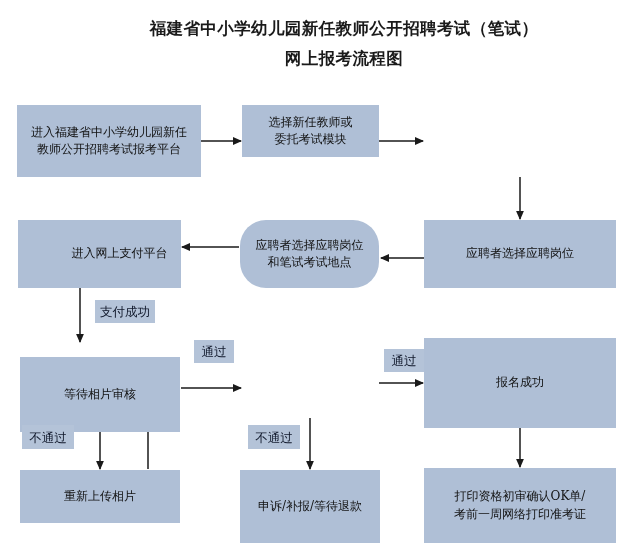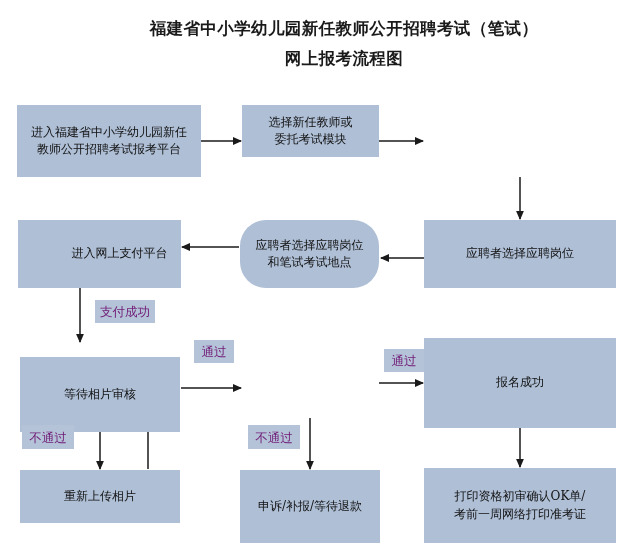--- a/index.html
+++ b/index.html
@@ -43,21 +43,21 @@
     font-size: 12px;
     line-height: 1.45;
     box-sizing: border-box;
     padding: 2px 4px;
   }
   .node span { display: block; white-space: pre-line; }
 
   .edge-label {
     position: absolute;
     background: #b4c3d8;
-    color: #701a75;
+    color: #0f172a;
     font-family: "DejaVu Serif", "Liberation Serif", serif;
     font-size: 12.5px;
     line-height: 1.2;
     display: flex;
     align-items: center;
     justify-content: center;
     box-sizing: border-box;
     padding: 2px 5px;
   }
 

